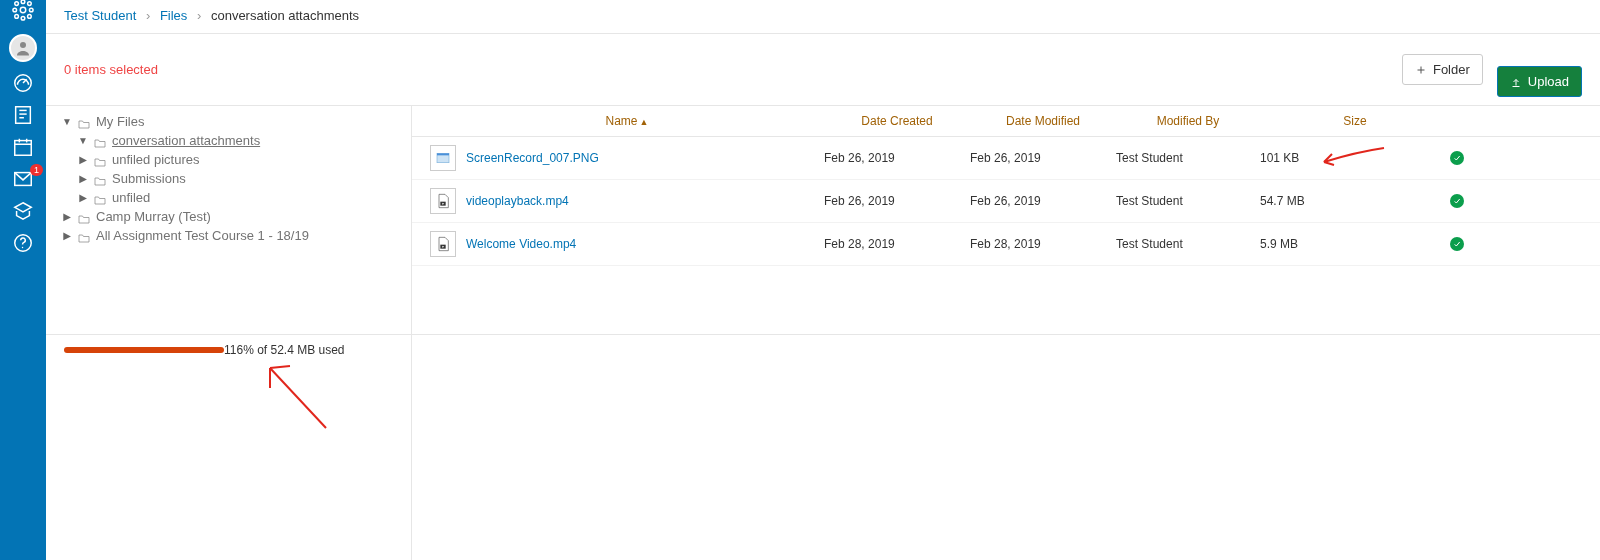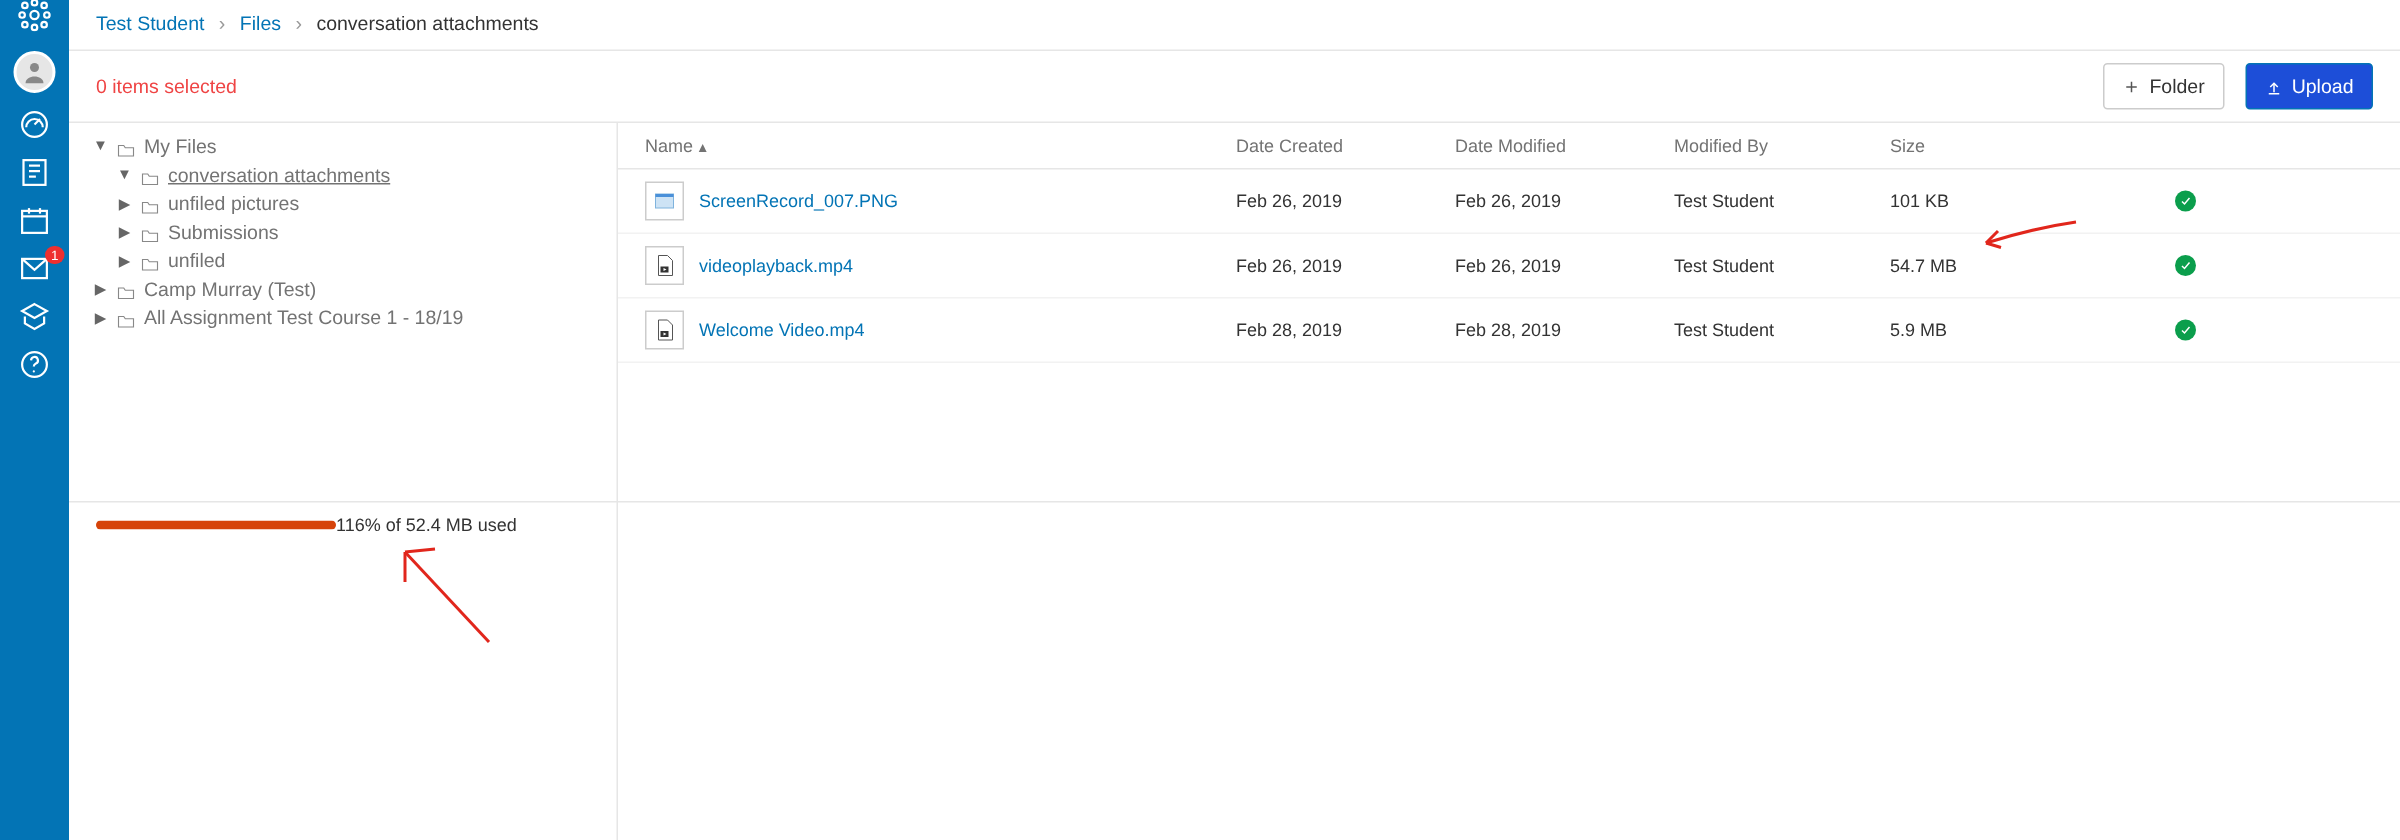--- a/index.html
+++ b/index.html
@@ -21,21 +21,21 @@
 
   .toolbar { display:flex; align-items:center; padding: 8px 18px; gap: 14px; }
   .search-wrap { display:flex; border:1px solid #ccc; border-radius:3px; overflow:hidden; }
   .search-input { width: 260px; padding: 8px 10px; border:none; outline:none; font-size:13px; }
   .search-btn { width: 36px; background:#f5f5f5; border:none; border-left:1px solid #ccc; display:flex; align-items:center; justify-content:center; cursor:pointer; }
   .search-btn svg { width:14px; height:14px; stroke:#555; fill:none; stroke-width:2; }
   .selection-text { color:#ef4444; font-size:13px; }
   .spacer { flex:1; }
   .btn { display:flex; align-items:center; gap:6px; padding: 7px 12px; border-radius:3px; font-size:13px; cursor:pointer; }
   .btn-outline { background:#fff; border:1px solid #ccc; color:#333; }
-  .btn-primary { background:#1d4ed8; border:1px solid #0374b5; color:#fff; }
+  .btn-primary { background:#15803d; border:1px solid #0374b5; color:#fff;margin-top:24px; }
   .btn svg { width:12px; height:12px; }
 
   .body-row { flex:1; display:flex; border-top:1px solid #e6e6e6; min-height:0; }
   .tree-pane { width: 366px; border-right:1px solid #e6e6e6; display:flex; flex-direction:column; }
   .tree { flex:1; padding: 6px 10px 6px 6px; overflow:auto; font-size:13px; }
   .tree-item { display:flex; align-items:center; gap:6px; padding:2px 0 2px 0; white-space:nowrap; cursor:pointer; }
   .caret { width:10px; display:inline-flex; justify-content:center; color:#666; font-size:10px; }
   .folder-ic { width:12px; height:10px; display:inline-block; }
   .folder-ic svg { width:12px; height:10px; fill:none; stroke:#888; stroke-width:1.5; }
   .tree-label { color:#737373; }
@@ -50,21 +50,21 @@
   .files-pane { flex:1; overflow:auto; }
   .files-header { display:flex; padding: 8px 18px; border-bottom:1px solid #e6e6e6; font-size:12px; color:#333; font-weight:600; }
   .col-name { flex: 0 0 394px; }
   .col-date { flex: 0 0 146px; font-weight:400; color:#333;}
   .col-mod { flex: 0 0 146px; }
   .col-by { flex: 0 0 144px; }
   .col-size { flex: 0 0 190px; }
   .col-status { flex: 0 0 40px; }
   .files-header .col-name { font-weight:600; }
   .files-header span { font-weight:400; }
-  .files-header .hcell { font-weight:400; color:#737373; }
+  .files-header .hcell { font-weight:400; color:#a16207;text-align:center; }
   .files-header .hcell.bold { font-weight:600; }
   .sort-caret { font-size:9px; margin-left:2px; }
 
   .file-row { display:flex; align-items:center; padding: 8px 18px; border-bottom:1px solid #f2f2f2; font-size:12px; }
   .file-thumb { width:26px; height:26px; border:1px solid #ccc; display:flex; align-items:center; justify-content:center; margin-right:10px; background:#fff; }
   .file-thumb svg { width:16px; height:16px; }
   .file-name { color:#0374b5; }
   .status-ok { width:14px; height:14px; border-radius:50%; background:#0b9e4c; display:flex; align-items:center; justify-content:center; }
   .status-ok svg { width:8px; height:8px; stroke:#fff; fill:none; stroke-width:3; }
 

